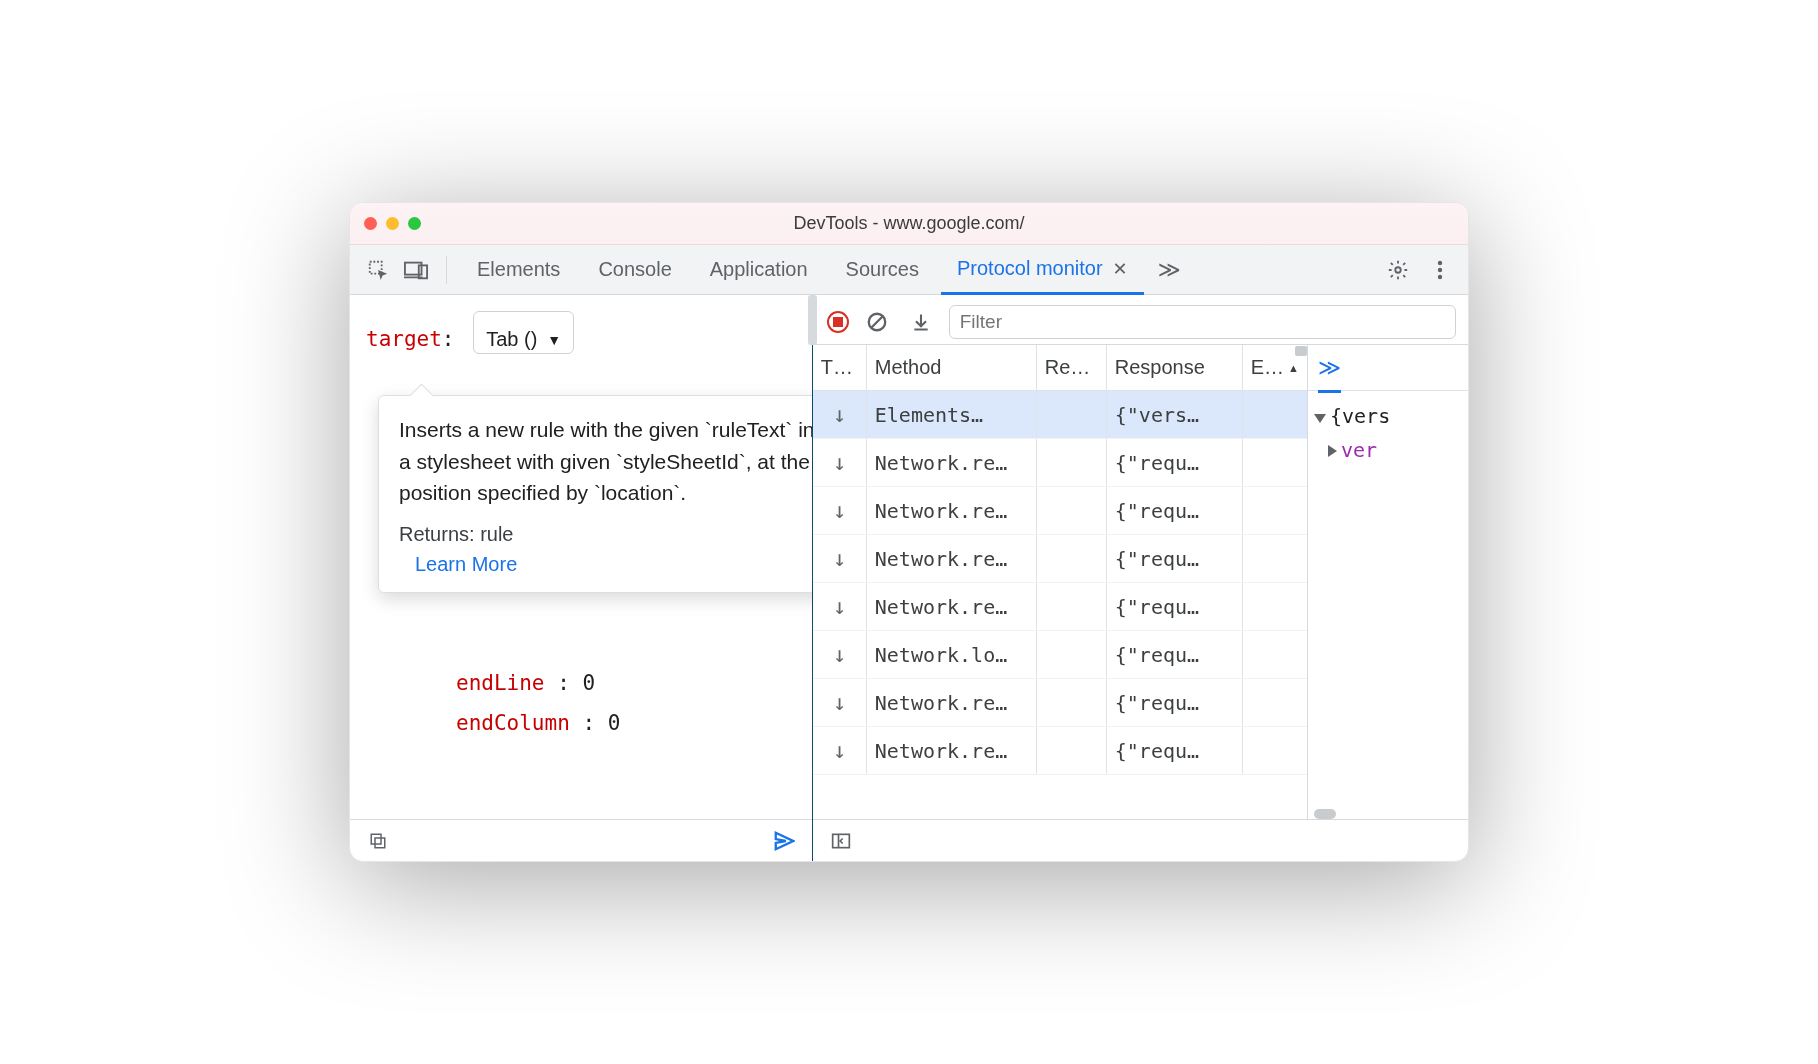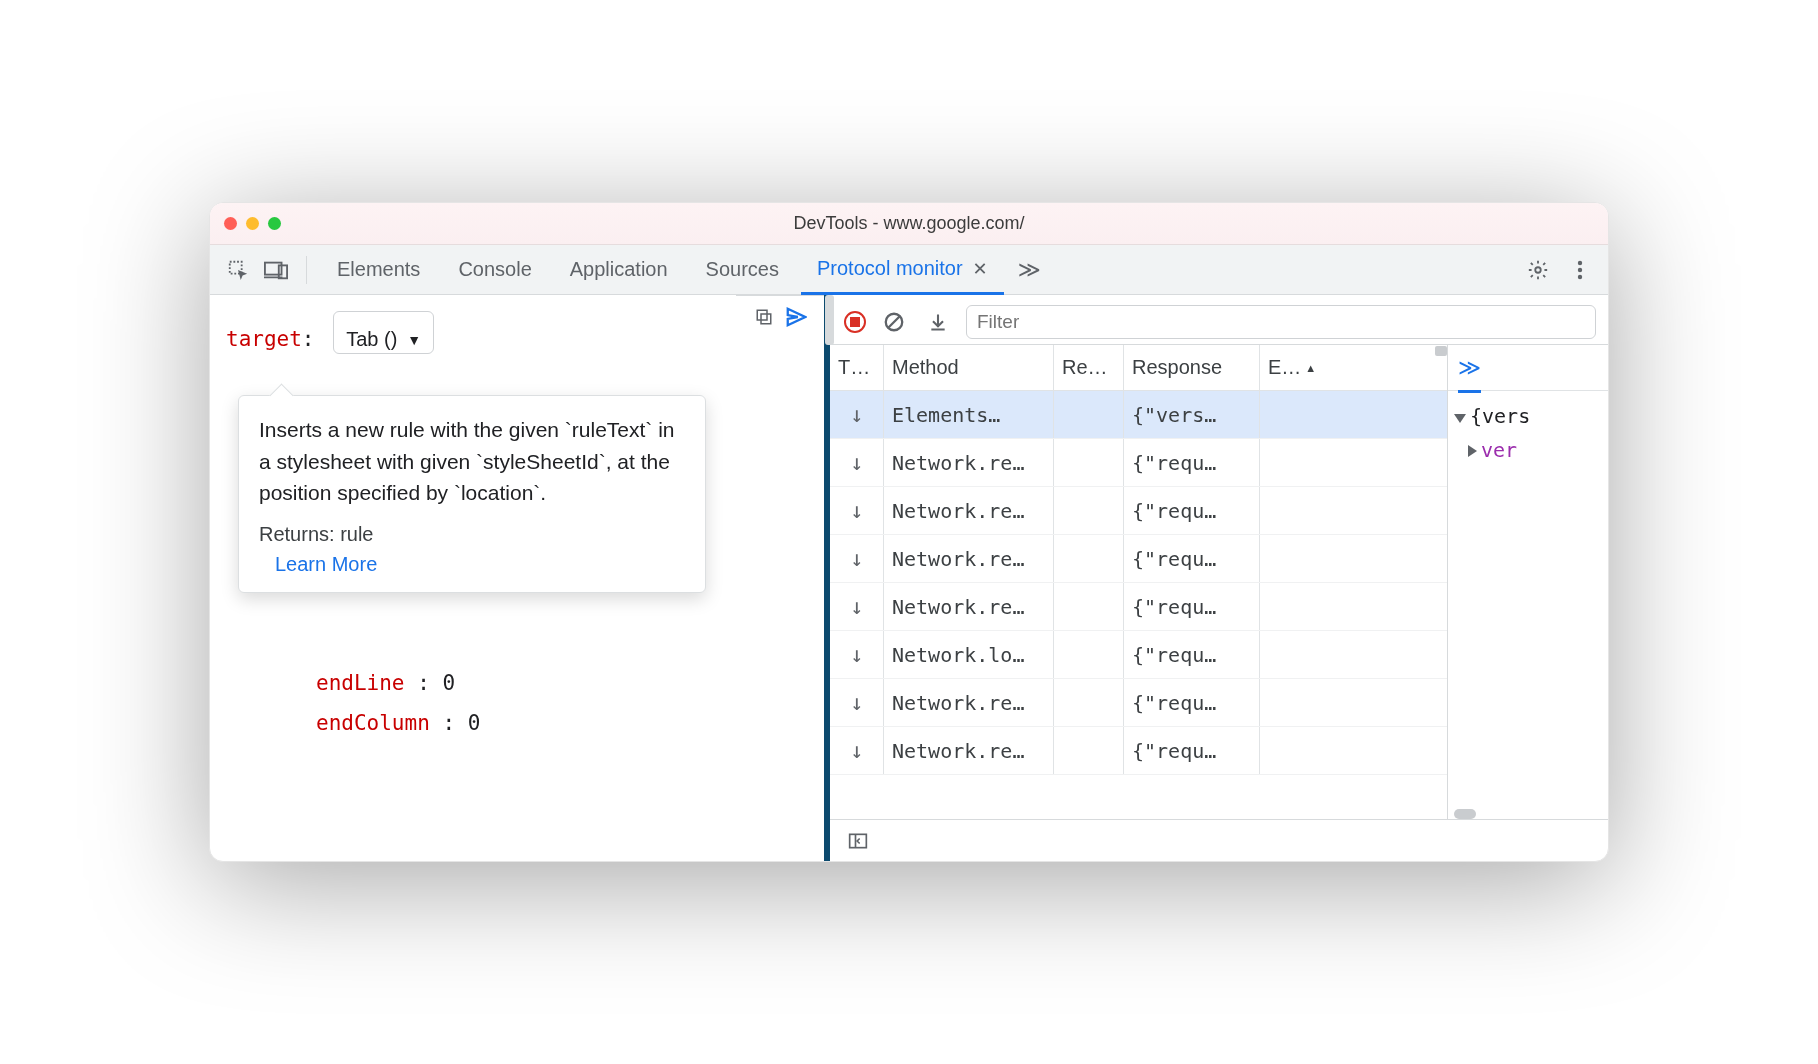--- a/index.html
+++ b/index.html
@@ -9,21 +9,21 @@
     width: 1818px;
     height: 1064px;
     display: flex;
     align-items: center;
     justify-content: center;
   }
   .window-shadow {
     filter: drop-shadow(0 20px 60px rgba(0,0,0,.35));
   }
   .window {
-    width: 1400px;
+    width: 1120px;
     height: 660px;
     background: #fff;
     border-radius: 14px;
     overflow: hidden;
     display: flex;
     flex-direction: column;
     border: 1px solid #e5e5e5;
   }
   .titlebar {
     height: 42px;
@@ -56,21 +56,22 @@
   .right-controls{margin-left:auto;display:flex;gap:10px;align-items:center;}
   .main {
     flex:1;
     display:flex;
     min-height:0;
   }
   
   .pane-left{
     width: 620px;
     display:flex;
-    border-right:6px solid #0c4a6e;
+    flex-direction:column;
+    border-right:1px solid #0c4a6e;
     min-height:0;
   }
   .editor {
     flex:1;
     padding: 16px 16px 8px 16px;
     font-family: Menlo, Consolas, monospace;
     font-size:21px;
     color:#202124;
     position:relative;
     overflow:hidden;

